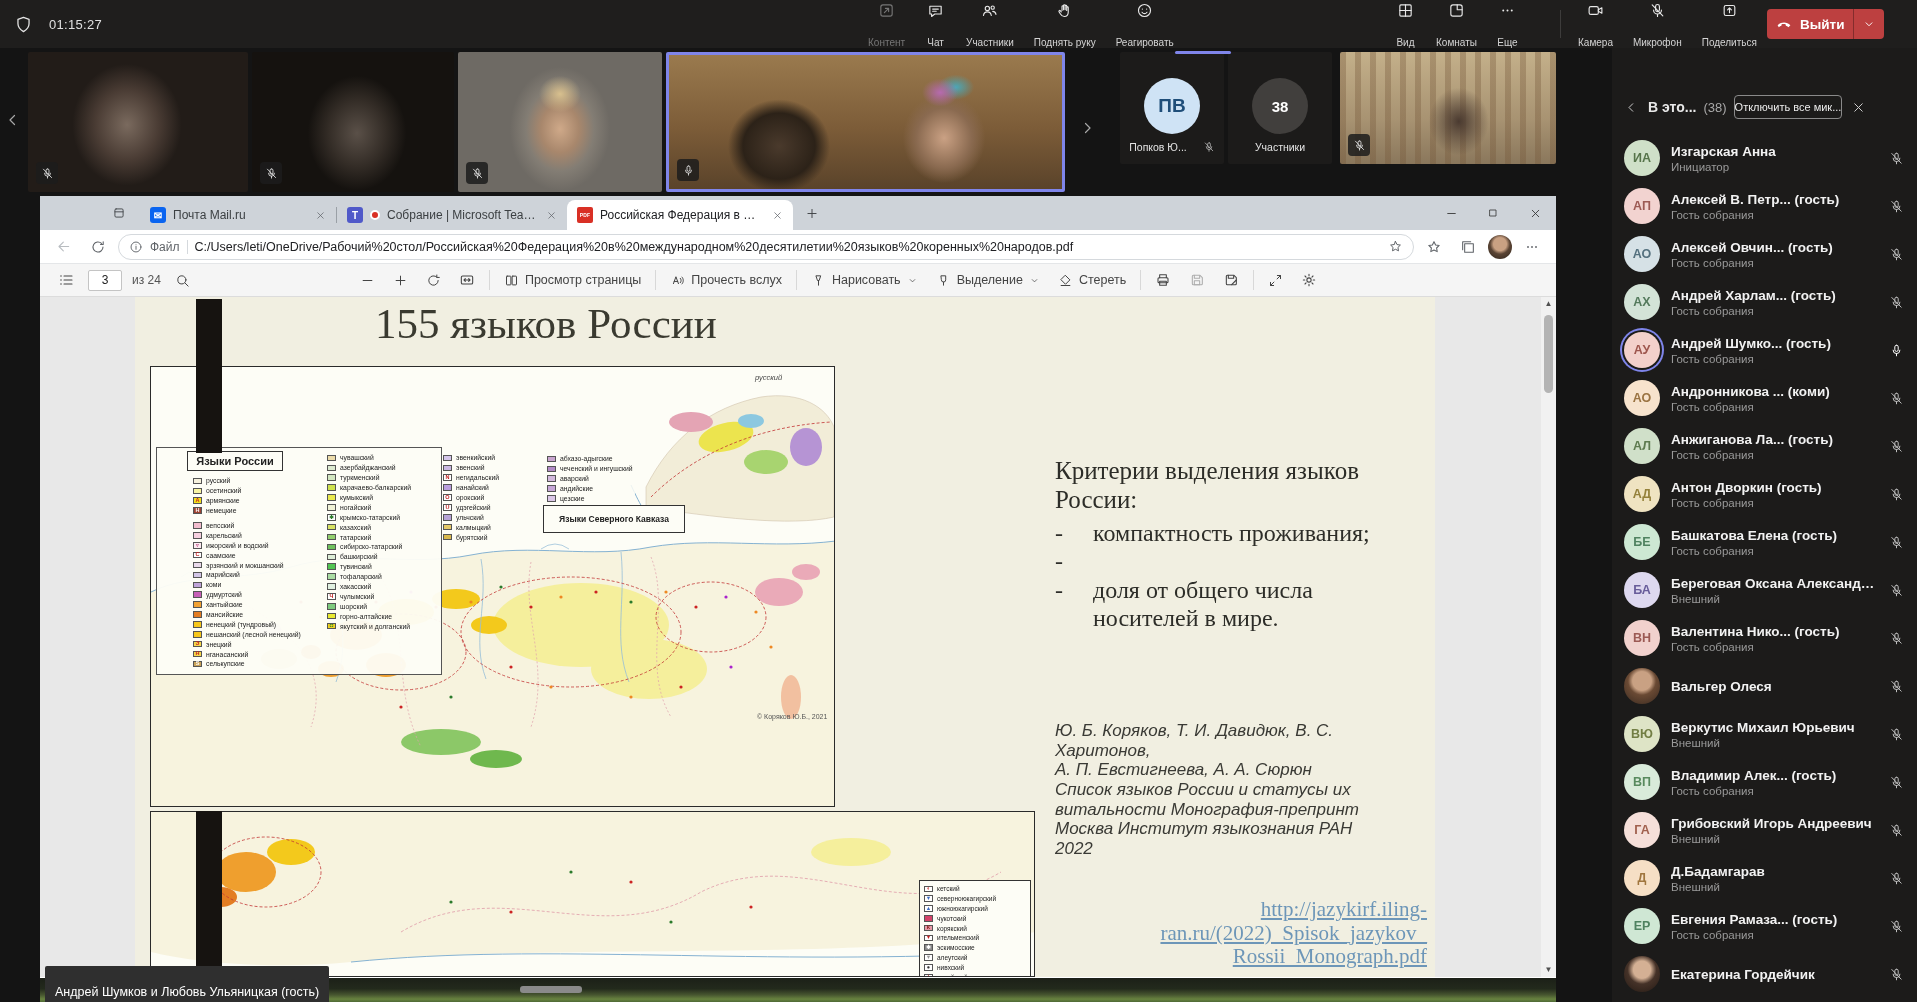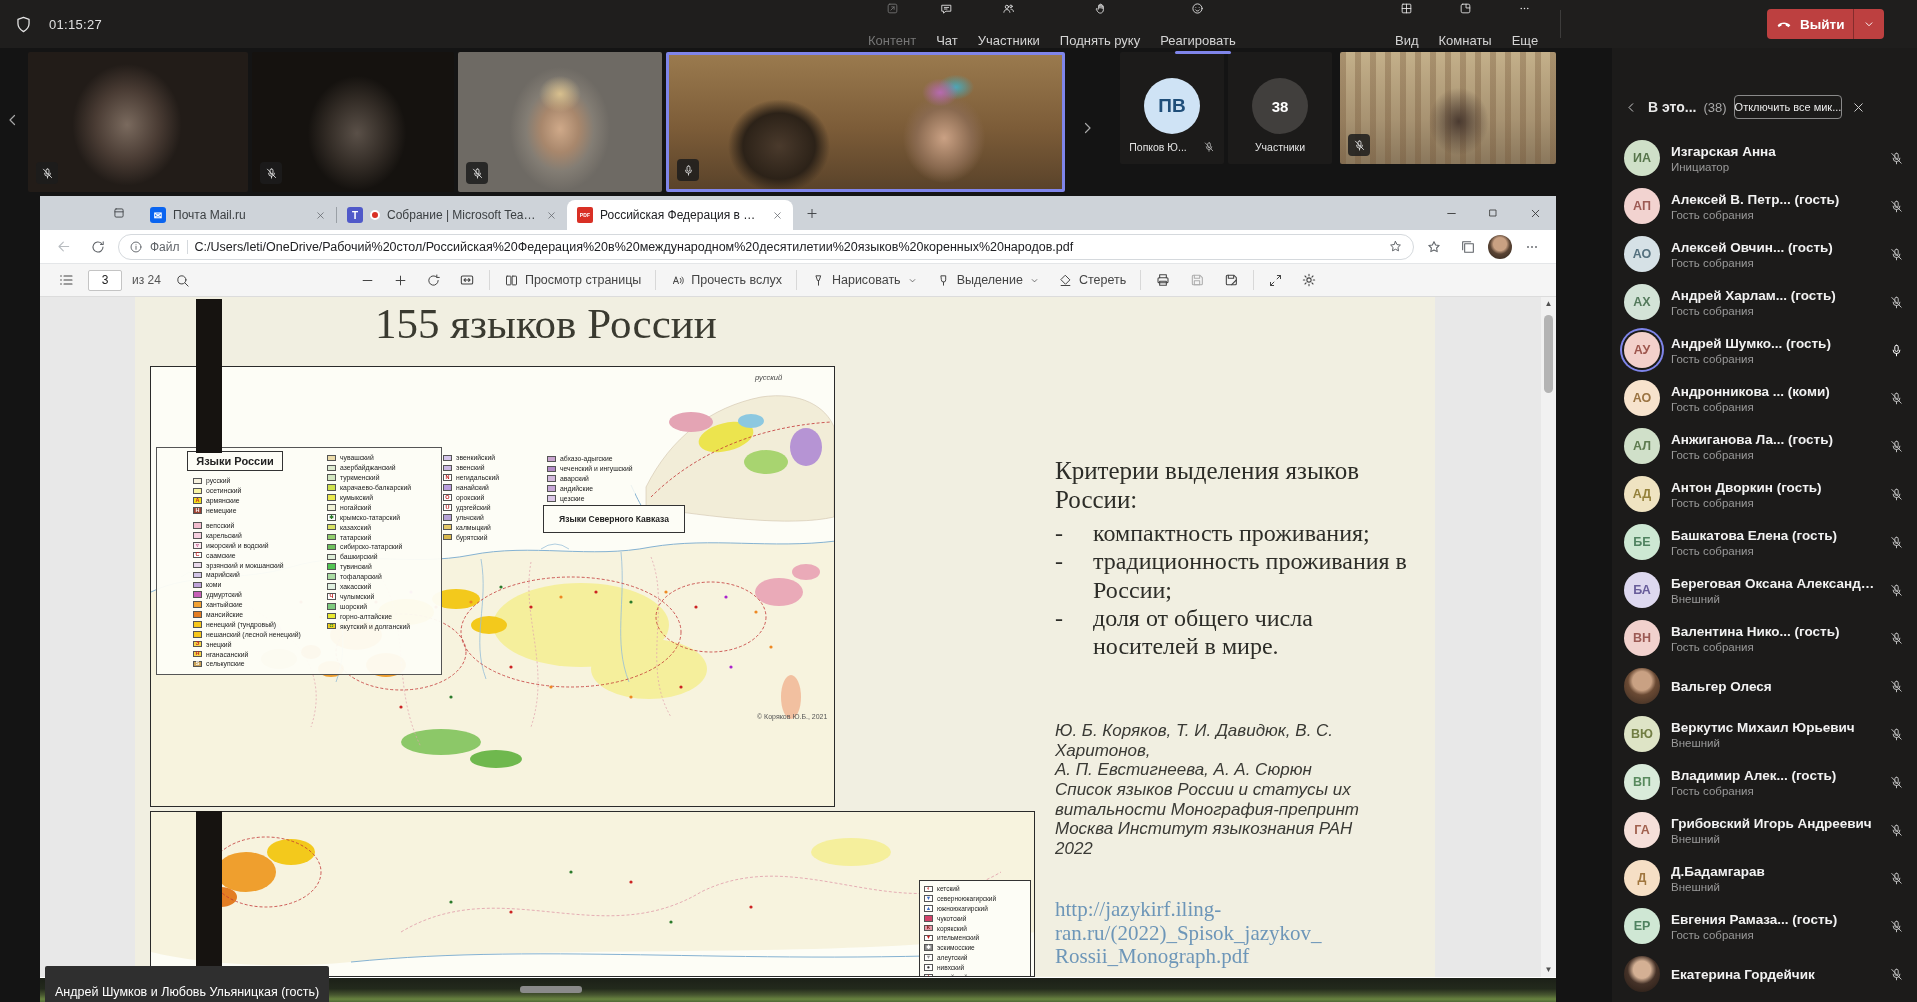--- a/index.html
+++ b/index.html
@@ -7,21 +7,21 @@
   body{font-family:"Liberation Sans",sans-serif;}
   .screen{position:relative;width:1917px;height:1002px;overflow:hidden;background:#141414;}
 
   
   .topbar{position:absolute;left:0;top:0;width:1917px;height:48px;background:#1f1e1d;z-index:30;}
   .tb-left{position:absolute;left:14px;top:0;height:48px;display:flex;align-items:center;gap:16px;color:#e6e6e6;}
   .timer{font-size:13px;color:#e0e0e0;letter-spacing:.3px;}
   .tb-group{position:absolute;top:0;height:48px;display:flex;align-items:flex-start;}
   .tb-btn{display:flex;flex-direction:column;align-items:center;justify-content:center;height:48px;padding:0 10px;color:#e8e8e8;cursor:pointer;}
   .tb-btn .ic{margin-top:2px;}
-  .tb-btn span{font-size:13px;color:#d4d4d4;margin-top:18px;white-space:nowrap;}
+  .tb-btn span{font-size:10px;color:#d4d4d4;margin-top:18px;white-space:nowrap;}
   .tb-btn.disabled,.tb-btn.disabled span{color:#767676;}
   .tb-divider{position:absolute;left:1560px;top:10px;width:1px;height:28px;background:#3d3c3b;}
   .leave-btn{position:absolute;left:1767px;top:9px;height:30px;display:flex;align-items:stretch;background:#bd4040;border-radius:4px;overflow:hidden;color:#fff;cursor:pointer;}
   .leave-main{display:flex;align-items:center;gap:7px;padding:0 8px;font-size:13.5px;font-weight:700;}
   .leave-sep{width:1px;background:rgba(0,0,0,.3);}
   .leave-caret{display:flex;align-items:center;padding:0 8px;}
 
   
   .accent-line{position:absolute;left:1175px;top:51px;width:56px;height:3px;background:#7f85ea;border-radius:2px;z-index:6;}
   .strip-nav{position:absolute;width:22px;height:40px;background:none;border:none;color:#a8a8a8;z-index:6;display:flex;align-items:center;justify-content:center;cursor:pointer;padding:0;}
@@ -139,21 +139,21 @@
   .minilegend .lrow{height:9.8px;}
   .minilegend .ll{font-size:6.5px;}
 
   .rightcol{position:absolute;left:920px;top:0;width:372px;}
   .crit-head{position:absolute;left:0;top:159px;width:345px;font-family:"Liberation Serif",serif;font-size:25px;line-height:1.16;color:#2d2d28;}
   .crit-items{position:absolute;left:0;top:222px;width:360px;}
   .crit-item{display:flex;font-family:"Liberation Serif",serif;font-size:24px;line-height:1.18;color:#2d2d28;}
   .crit-item .dash{flex:0 0 38px;}
   .authors{position:absolute;left:0;top:424px;width:372px;font-style:italic;font-size:17px;line-height:1.155;color:#3a3a35;}
   .pdflink{position:absolute;left:0;top:601px;width:372px;font-family:"Liberation Serif",serif;font-size:21px;line-height:1.12;color:#6d96b8;}
-  .pdflink div{cursor:pointer;}
+  .pdflink div{text-decoration:underline;cursor:pointer;text-align:right;}
 
   .tooltip{position:absolute;left:45px;top:966px;background:#2f2f2f;color:#fff;font-size:12.5px;padding:19px 10px;border-radius:2px;z-index:40;white-space:nowrap;}
   .wallpaper{position:absolute;left:40px;top:978px;width:1516px;height:24px;z-index:2;background:linear-gradient(180deg,#1c2018 0%,#232a1c 45%,#46552f 70%,#67823f 88%,#4f6a36 100%);}
   .wp-thumb{position:absolute;left:480px;top:8px;width:62px;height:7px;background:#8a8a8a;border-radius:3px;}
 
   .ic{fill:none;stroke:currentColor;stroke-width:1.6;stroke-linecap:round;stroke-linejoin:round;display:inline-block;vertical-align:middle;}
   .hidden-defs{position:absolute;width:0;height:0;overflow:hidden;}
 </style>
 </head>
 <body>
@@ -382,20 +382,40 @@
           <span>Комнаты</span>
         </div>
         <div class="tb-btn">
           <svg width="21" height="21" class="ic">
             <use href="#i-more"></use>
           </svg>
           <span>Еще</span>
         </div>
       </div>
     <div class="tb-divider"></div>
+    <div class="tb-group" style="left:1568px" id="tbDevice">
+        <div class="tb-btn">
+          <svg width="21" height="21" class="ic">
+            <use href="#i-camera"></use>
+          </svg>
+          <span>Камера</span>
+        </div>
+        <div class="tb-btn">
+          <svg width="21" height="21" class="ic">
+            <use href="#i-micoff"></use>
+          </svg>
+          <span>Микрофон</span>
+        </div>
+        <div class="tb-btn">
+          <svg width="21" height="21" class="ic">
+            <use href="#i-share"></use>
+          </svg>
+          <span>Поделиться</span>
+        </div>
+      </div>
     <div class="leave-btn">
       <div class="leave-main">
         <svg class="ic" width="18" height="18">
             <use href="#i-phone"></use>
           </svg>
         <span>Выйти</span>
       </div>
       <div class="leave-sep"></div>
       <div class="leave-caret">
         <svg class="ic" width="14" height="14">
@@ -1320,21 +1340,20 @@
 
         <div class="rightcol">
           <div class="crit-head">Критерии выделения языков России:</div>
           <div class="crit-items" id="critItems">
               <div class="crit-item">
                 <span class="dash">-</span>
                 <span>компактность проживания;</span>
               </div>
               <div class="crit-item">
                 <span class="dash">-</span>
-                <span>традиционность проживания в России;</span>
               </div>
               <div class="crit-item">
                 <span class="dash">-</span>
                 <span>доля от общего числа носителей в мире.</span>
               </div>
             </div>
           <div class="authors" id="authors">
               <div>Ю. Б. Коряков, Т. И. Давидюк, В. С.</div>
               <div>Харитонов,</div>
               <div>А. П. Евстигнеева, А. А. Сюрюн</div>

